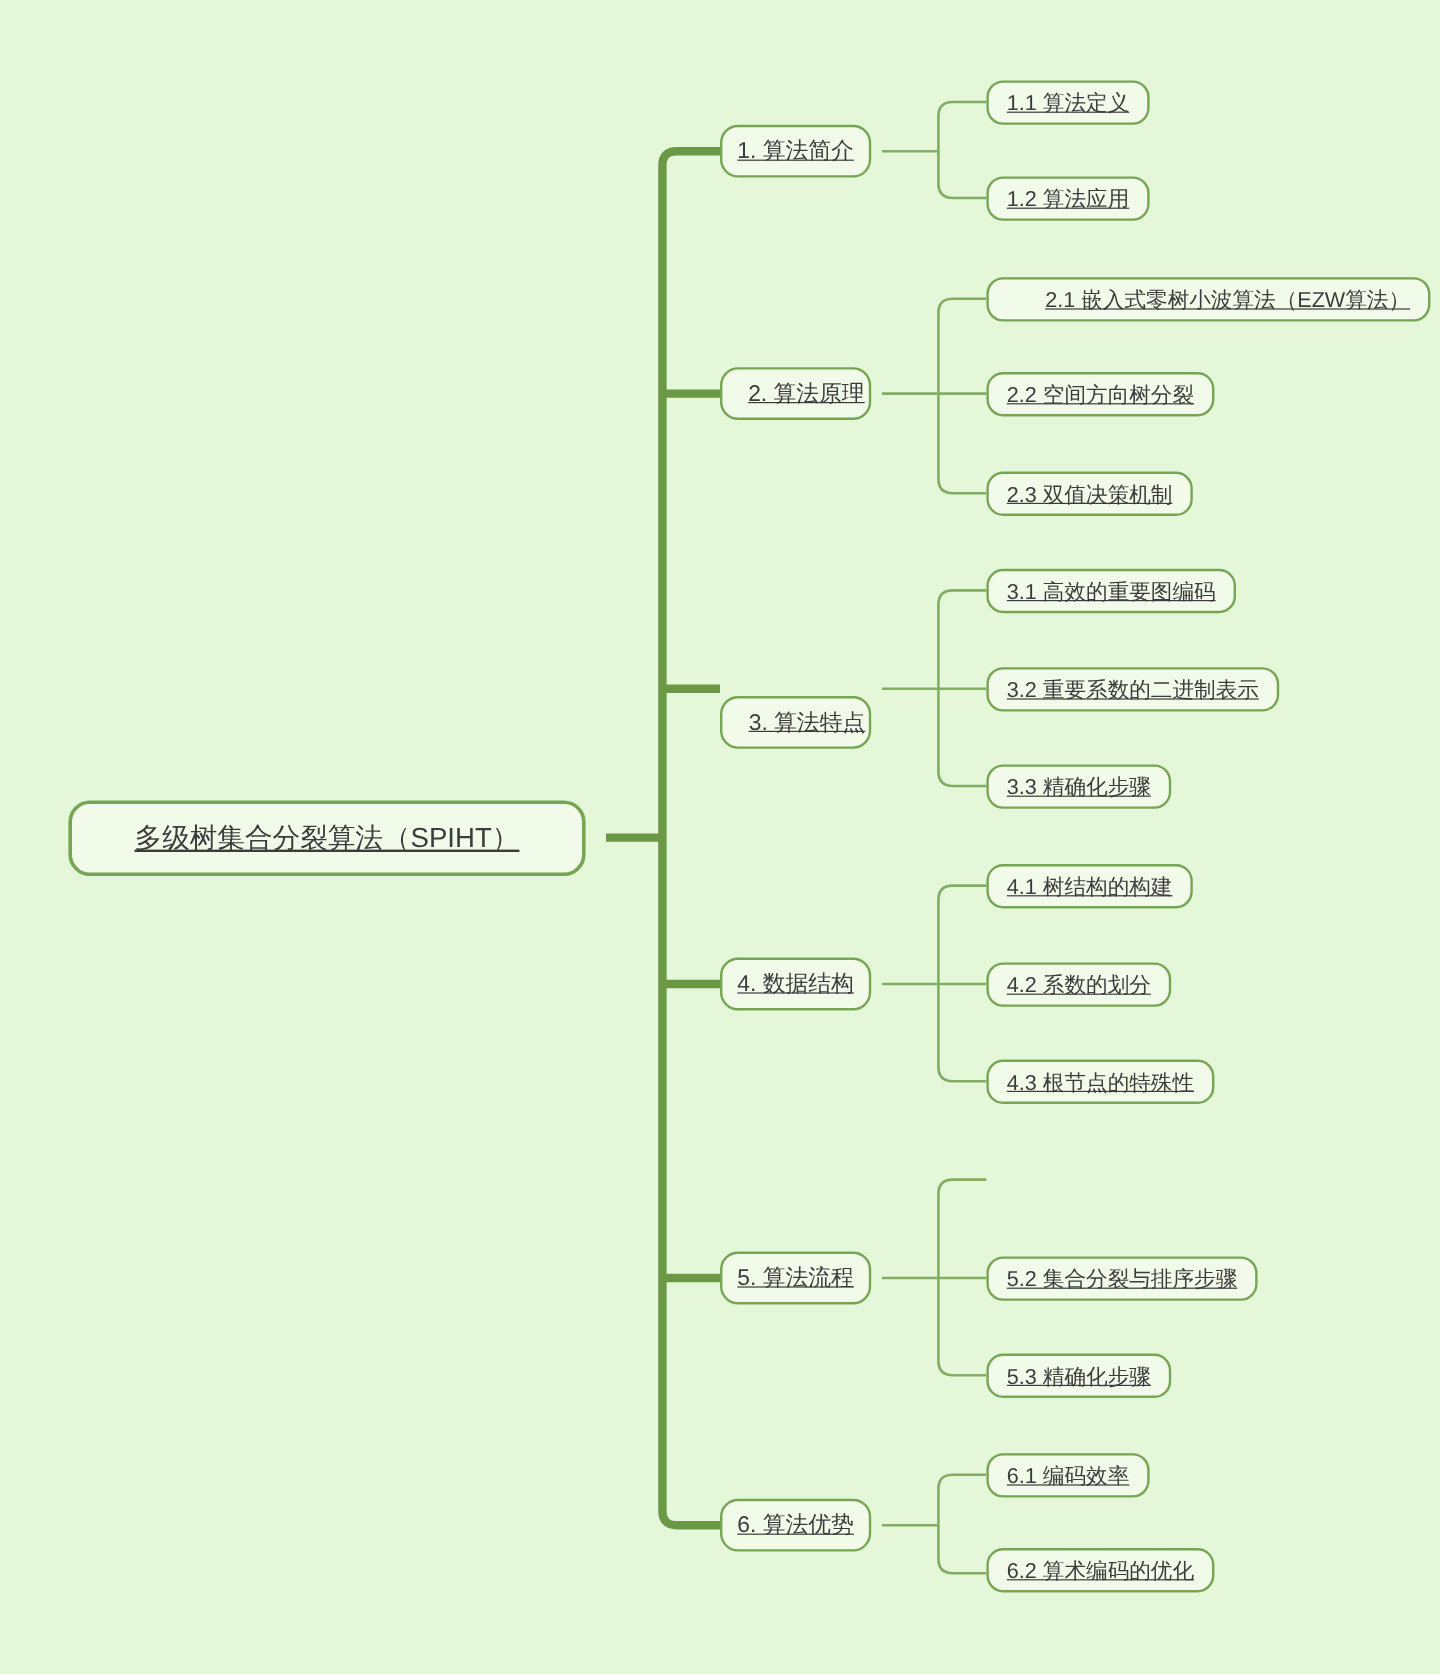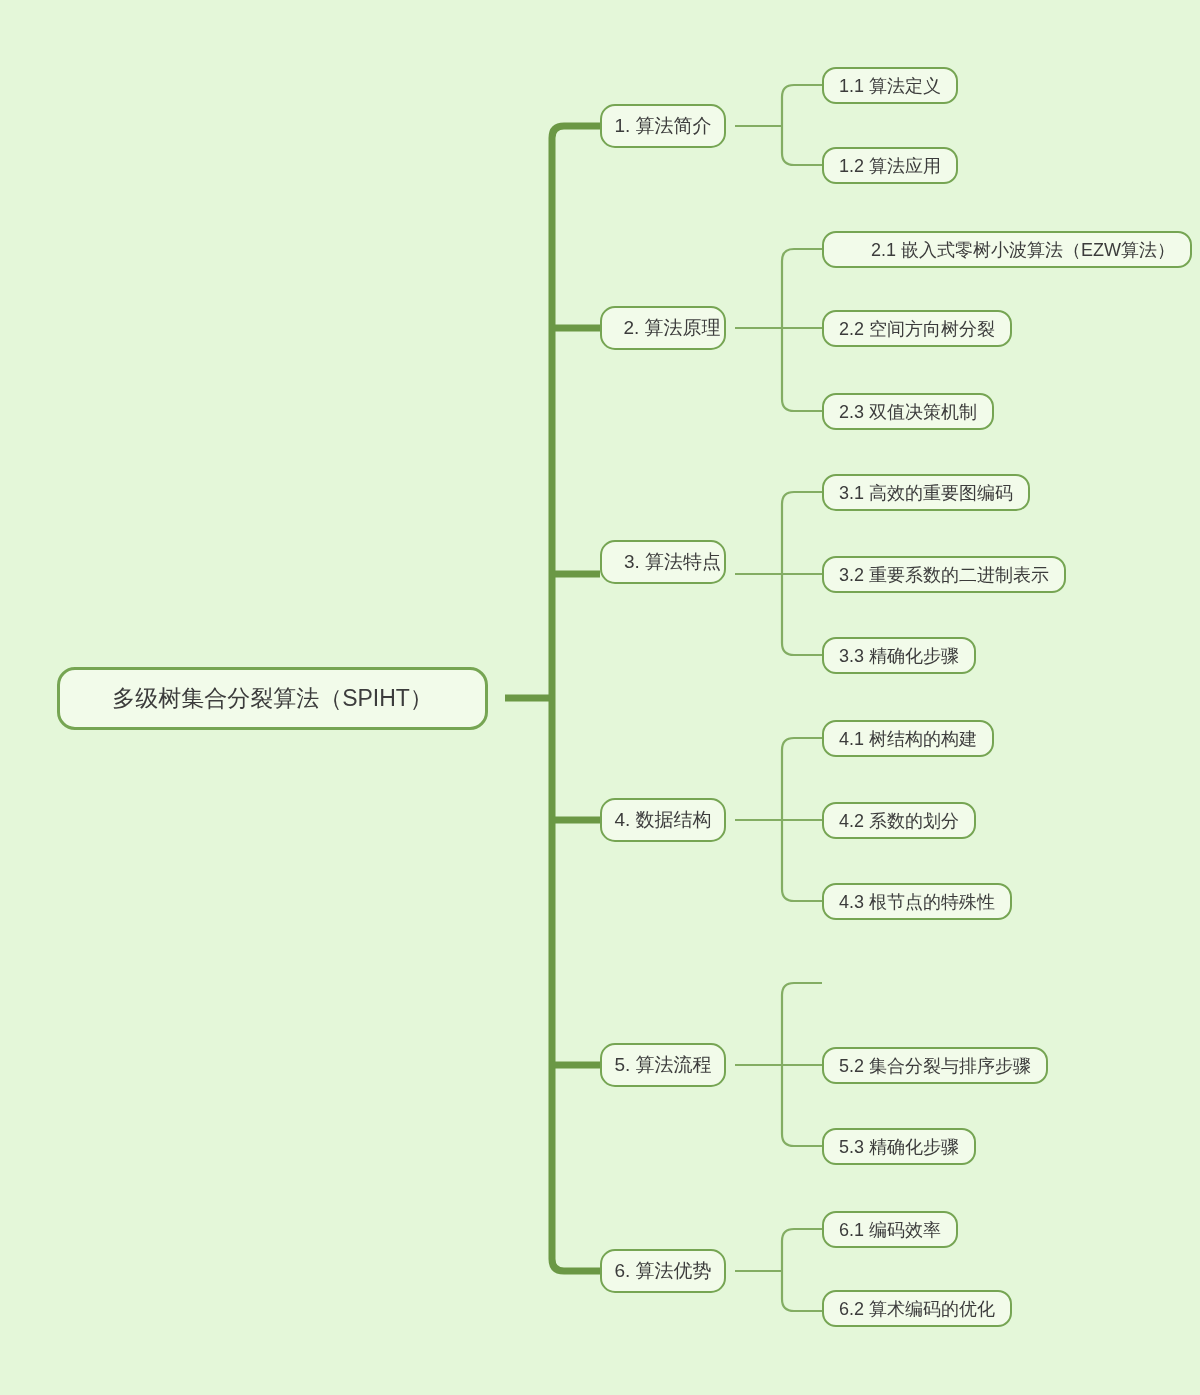--- a/index.html
+++ b/index.html
@@ -23,20 +23,21 @@
   .node {
     position: absolute;
     box-sizing: border-box;
     background: #f2fbea;
     border: 2.5px solid #76a553;
     color: #3c3c3c;
     white-space: nowrap;
     display: flex;
     align-items: center;
     justify-content: center;
+    text-decoration: underline;
   }
   .node.root {
     left: 57px; top: 667px;
     width: 431px; height: 63px;
     border-width: 3px;
     border-radius: 18px;
     font-size: 23px;
   }
   .node.main {
     width: 126px; height: 44px;
@@ -79,21 +80,21 @@
       <path d="M 822 983 H 794 Q 782 983 782 995 V 1134 Q 782 1146 794 1146 H 822"></path>
       <path d="M 735 1271 H 782"></path>
       <path d="M 822 1229 H 794 Q 782 1229 782 1241 V 1299 Q 782 1311 794 1311 H 822"></path>
     </g>
   </svg>
 
   <div class="node root">多级树集合分裂算法（SPIHT）</div>
 
   <div class="node main" style="left:600px;top:104px;">1. 算法简介</div>
   <div class="node main" style="left:600px;top:306px;padding-left:18px;">2. 算法原理</div>
-  <div class="node main" style="left:600px;top:540px;padding-left:19px;">3. 算法特点</div>
+  <div class="node main" style="left:600px;top:580px;padding-left:19px;">3. 算法特点</div>
   <div class="node main" style="left:600px;top:798px;">4. 数据结构</div>
   <div class="node main" style="left:600px;top:1043px;">5. 算法流程</div>
   <div class="node main" style="left:600px;top:1249px;">6. 算法优势</div>
 
   <div class="node sub" style="left:822px;top:67px;">1.1 算法定义</div>
   <div class="node sub" style="left:822px;top:147px;">1.2 算法应用</div>
 
   <div class="node sub" style="left:822px;top:231px;padding-left:47px;">2.1 嵌入式零树小波算法（EZW算法）</div>
   <div class="node sub" style="left:822px;top:310px;">2.2 空间方向树分裂</div>
   <div class="node sub" style="left:822px;top:393px;">2.3 双值决策机制</div>

